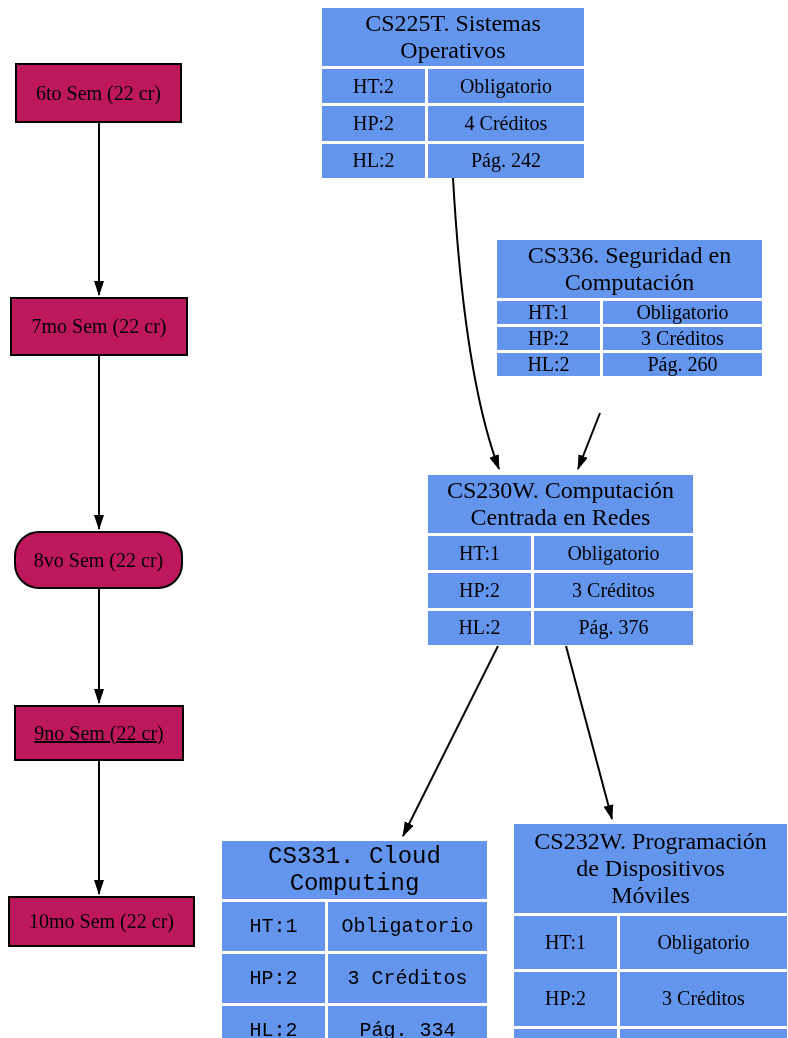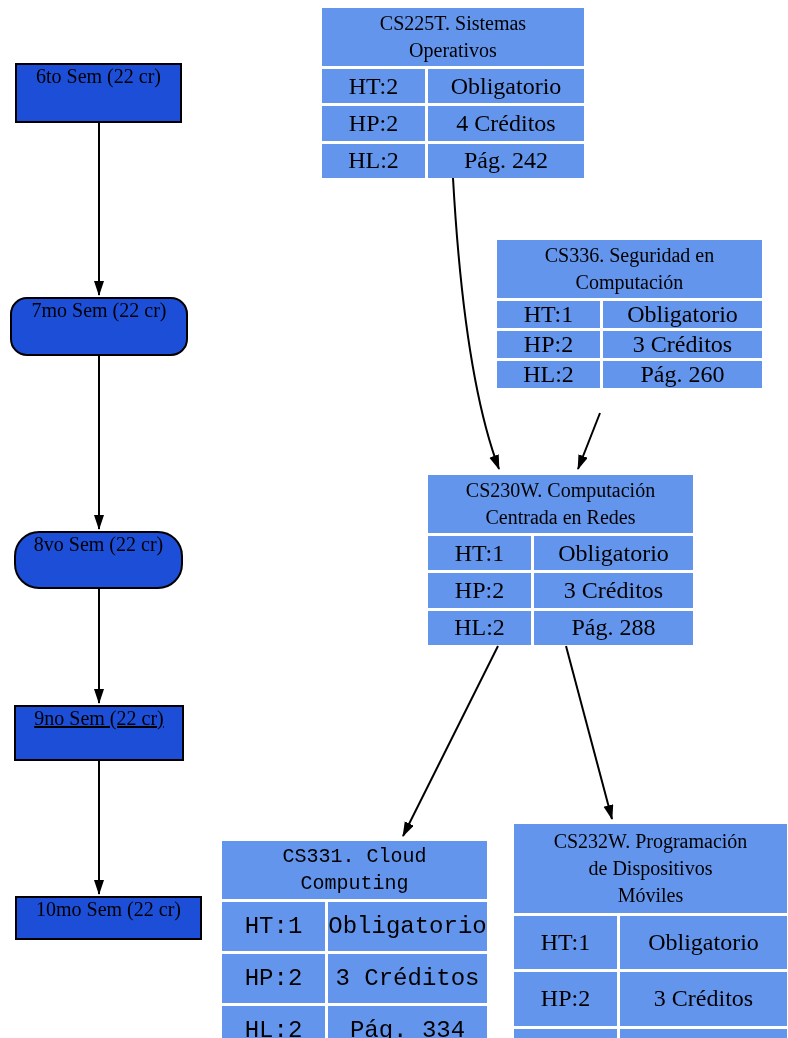--- a/index.html
+++ b/index.html
@@ -16,49 +16,49 @@
     font-family:"Liberation Serif","DejaVu Serif",serif;
     color:var(--text);
     overflow:hidden;
   }
   .edges{position:absolute;left:0;top:0;width:788px;height:1038px;}
   .edge{stroke:var(--border);stroke-width:2;fill:none;}
 
   
   .sem-node{
     position:absolute;
-    background:#1d4ed8;
+    background:#be185d;
     border:2px solid var(--border);
-    display:flex;justify-content:center;
+    display:flex;align-items:center;justify-content:center;
     font-size:20px;
     box-sizing:border-box;
     text-align:center;
   }
 
   
   .course-card{
     position:absolute;
     display:grid;
     gap:3px;
     grid-template-columns:103px 1fr;
     grid-template-rows:58px 1fr 1fr 1fr;
     box-sizing:border-box;
   }
   .course-card .hdr{
     grid-column:1 / -1;
     background:var(--blue);
     display:flex;flex-direction:column;align-items:center;justify-content:center;
     text-align:center;
-    font-size:20px;
+    font-size:24px;
     line-height:27px;
   }
   .course-card .cell{
     background:var(--blue);
     display:flex;align-items:center;justify-content:center;
-    font-size:24px;
+    font-size:20px;
     white-space:nowrap;
   }
   .hdr span{display:block;}
 </style>
 </head>
 <body>
 
 <div class="canvas">
 
   <svg class="edges" width="788" height="1038" viewBox="0 0 788 1038" xmlns="http://www.w3.org/2000/svg">
@@ -73,30 +73,30 @@
     <path class="edge" d="M99,761 L99,894" marker-end="url(#arrowhead)"></path>
     <path class="edge" d="M453,178 C459,285 471,395 499,469" marker-end="url(#arrowhead)"></path>
     <path class="edge" d="M600,413 L578,469" marker-end="url(#arrowhead)"></path>
     <path class="edge" d="M498,646 L403,836" marker-end="url(#arrowhead)"></path>
     <path class="edge" d="M566,646 L612,819" marker-end="url(#arrowhead)"></path>
   </svg>
 
   <div class="sem-node" style="left:15px;top:63px;width:167px;height:60px;">
     <span>6to Sem (22 cr)</span>
   </div>
-  <div class="sem-node" style="left:10px;top:297px;width:178px;height:59px;border-radius:17px;">
+  <div class="sem-node" style="left:10px;top:297px;width:178px;height:59px;">
     <span>7mo Sem (22 cr)</span>
   </div>
   <div class="sem-node" style="left:14px;top:531px;width:169px;height:58px;border-radius:25px;">
     <span>8vo Sem (22 cr)</span>
   </div>
   <div class="sem-node" style="left:14px;top:705px;width:170px;height:56px;text-decoration:underline;">
     <span>9no Sem (22 cr)</span>
   </div>
-  <div class="sem-node" style="left:15px;top:896px;width:187px;height:44px;">
+  <div class="sem-node" style="left:8px;top:896px;width:187px;height:51px;">
     <span>10mo Sem (22 cr)</span>
   </div>
 
   <div class="course-card" style="left:322px;top:8px;width:262px;height:170px;">
     <div class="hdr">
       <span>CS225T. Sistemas</span>
       <span>Operativos</span>
     </div>
     <div class="cell">HT:2</div>
     <div class="cell">Obligatorio</div>
@@ -122,21 +122,21 @@
   <div class="course-card" style="left:408px;top:475px;width:265px;height:170px;margin-left:20px;">
     <div class="hdr">
       <span>CS230W. Computación</span>
       <span>Centrada en Redes</span>
     </div>
     <div class="cell">HT:1</div>
     <div class="cell">Obligatorio</div>
     <div class="cell">HP:2</div>
     <div class="cell">3 Créditos</div>
     <div class="cell">HL:2</div>
-    <div class="cell">Pág. 288</div>
+    <div class="cell">Pág. 376</div>
   </div>
 
   <div class="course-card" style="left:222px;top:841px;width:265px;height:214px;font-family:Liberation Mono, monospace;">
     <div class="hdr">
       <span>CS331. Cloud</span>
       <span>Computing</span>
     </div>
     <div class="cell">HT:1</div>
     <div class="cell">Obligatorio</div>
     <div class="cell">HP:2</div>

